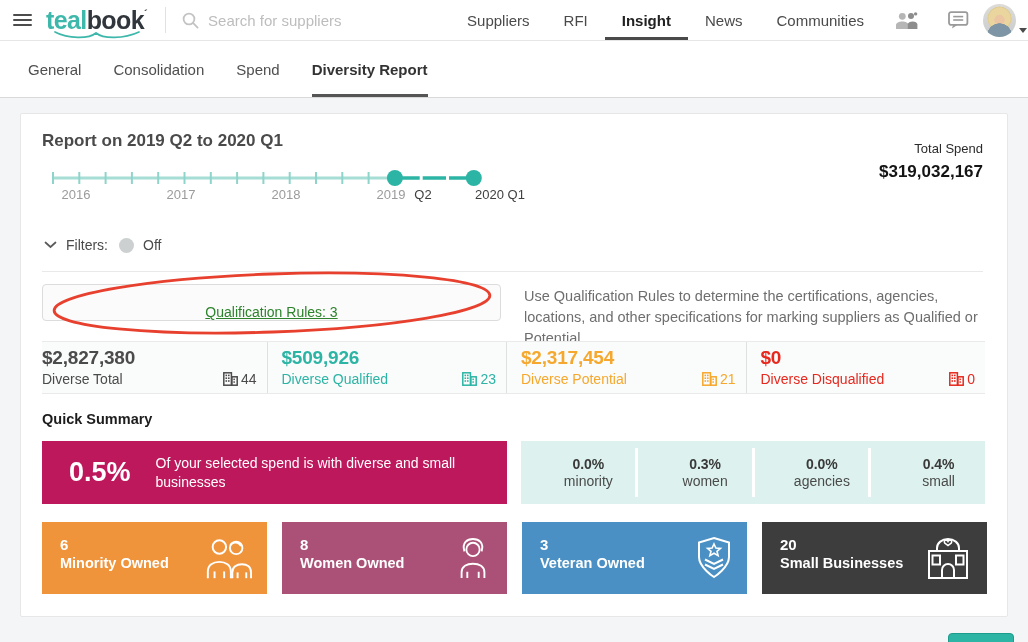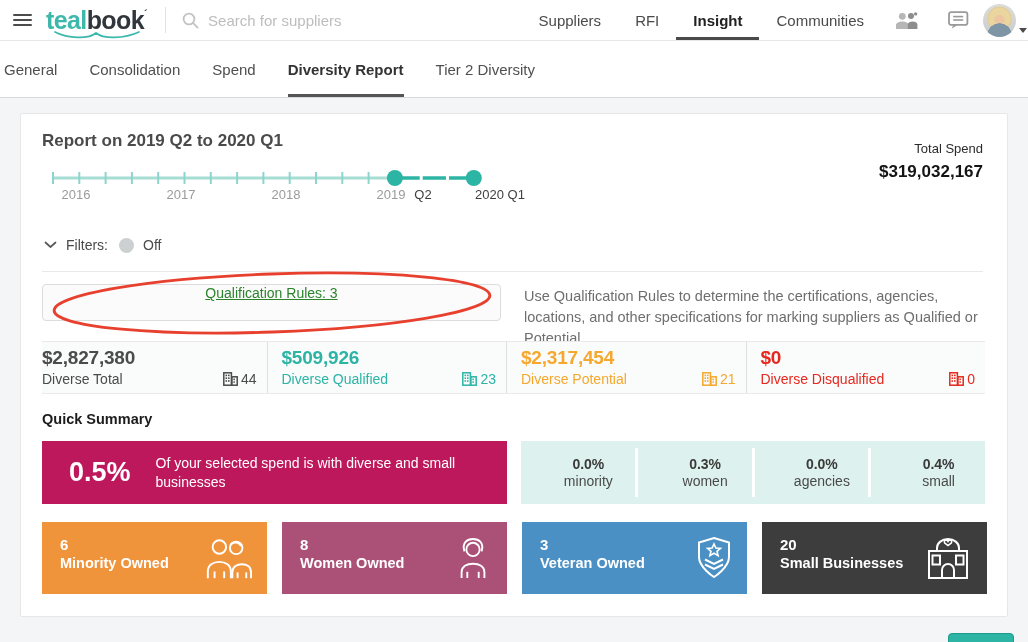--- a/index.html
+++ b/index.html
@@ -47,21 +47,21 @@
       linear-gradient(#dddcd8,#c9cccd);
   }
   #avatar-caret {
     position:absolute; right:-11px; bottom:4px; width:0; height:0; cursor:pointer;
     border-left:4.5px solid transparent; border-right:4.5px solid transparent; border-top:5px solid #4a4a4a;
   }
   
   #tabsbar {
     position:absolute; top:41px; left:0; width:1028px; height:57px;
     background:#fff; border-bottom:1px solid #d9d9d9;
-    display:flex; align-items:stretch; padding-left:4px;
+    display:flex; align-items:stretch; padding-left:28px;
   }
   .tab {
     display:flex; align-items:center; font-size:15px; color:#4f4f4f; cursor:pointer;
     margin-right:32px; border-bottom:3px solid transparent; border-top:3px solid transparent;
   }
   .tab.active { color:#333; font-weight:700; border-bottom-color:#555; }
   
   #card {
     position:absolute; left:20px; top:113px; width:988px; height:504px;
     background:#fff; border:1px solid #e7e7e7; border-radius:2px;
@@ -75,21 +75,21 @@
   #timeline-labels span { position:absolute; transform:translateX(-50%); white-space:nowrap; }
   .tl-year { color:#9b9b9b; }
   .tl-dark { color:#3f3f3f; }
   #filters-row { position:absolute; left:23px; top:123px; display:flex; align-items:center; font-size:14px; color:#4a4a4a; }
   #filters-row .chev { margin-right:9px; display:flex; cursor:pointer; }
   #filters-toggle { width:15px; height:15px; border-radius:50%; background:#ccd0d1; margin:0 9px 0 11px; cursor:pointer; }
   #rule1 { position:absolute; left:21px; right:24px; top:157px; border-top:1px solid #e9e9e9; }
   #qual-btn {
     position:absolute; left:21px; top:170px; width:459px; height:37px;
     background:#fbfbfb; border:1px solid #dcdcdc; border-radius:4px;
-    display:flex; align-items:flex-start; justify-content:center; cursor:pointer;
+    display:flex; align-items:flex-end; justify-content:center; cursor:pointer;
   }
   #qual-btn a { font-size:14px; color:#2c832c; text-decoration:underline; font-weight:400; }
   #annotation { position:absolute; left:13px; top:152px; pointer-events:none; }
   #qual-desc {
     position:absolute; left:503px; top:172px; width:472px;
     font-size:14.5px; color:#6e6e6e; line-height:21px;
   }
   
   #stats {
     position:absolute; left:21px; top:227px; width:943px; height:53px;
@@ -151,20 +151,21 @@
     <svg width="17" height="17" viewBox="0 0 17 17">
       <circle cx="7" cy="7" r="5.4" fill="none" stroke="#c3c3c3" stroke-width="1.8"></circle>
       <line x1="11.2" y1="11.2" x2="15.6" y2="15.6" stroke="#c3c3c3" stroke-width="1.8" stroke-linecap="round"></line>
     </svg>
     <input type="text" placeholder="Search for suppliers" style="">
   </div>
   <nav id="mainnav">
     <div class="nav-item">Suppliers</div>
     <div class="nav-item">RFI</div>
     <div class="nav-item active">Insight</div>
+    <div class="nav-item">News</div>
     <div class="nav-item">Communities</div>
   </nav>
   <div id="header-icons">
     <svg width="23" height="17" viewBox="0 0 23 17">
       <circle cx="7.3" cy="4.3" r="3.4" fill="#b6b6b6"></circle>
       <path d="M1 17 v-3.8 c0-4.8 12.6-4.8 12.6 0 V17 Z" fill="#b6b6b6"></path>
       <circle cx="16" cy="3.9" r="3" fill="#8d8d8d"></circle>
       <circle cx="20.6" cy="1.9" r="1.7" fill="#8d8d8d"></circle>
       <path d="M12.8 17 v-4.4 c0-4.2 9.6-4.2 9.6 0 V17 Z" fill="#8d8d8d"></path>
     </svg>
@@ -179,21 +180,20 @@
     <div id="avatar"></div>
     <div id="avatar-caret"></div>
   </div>
 </div>
 
 <div id="tabsbar">
   <div class="tab">General</div>
   <div class="tab">Consolidation</div>
   <div class="tab">Spend</div>
   <div class="tab active">Diversity Report</div>
-  <div class="tab">Tier 2 Diversity</div>
 </div>
 
 <div id="card">
 
   <div id="report-title">Report on 2019 Q2 to 2020 Q1</div>
 
   <div id="total-spend">
     <div class="ts-label">Total Spend</div>
     <div class="ts-value">$319,032,167</div>
   </div>

